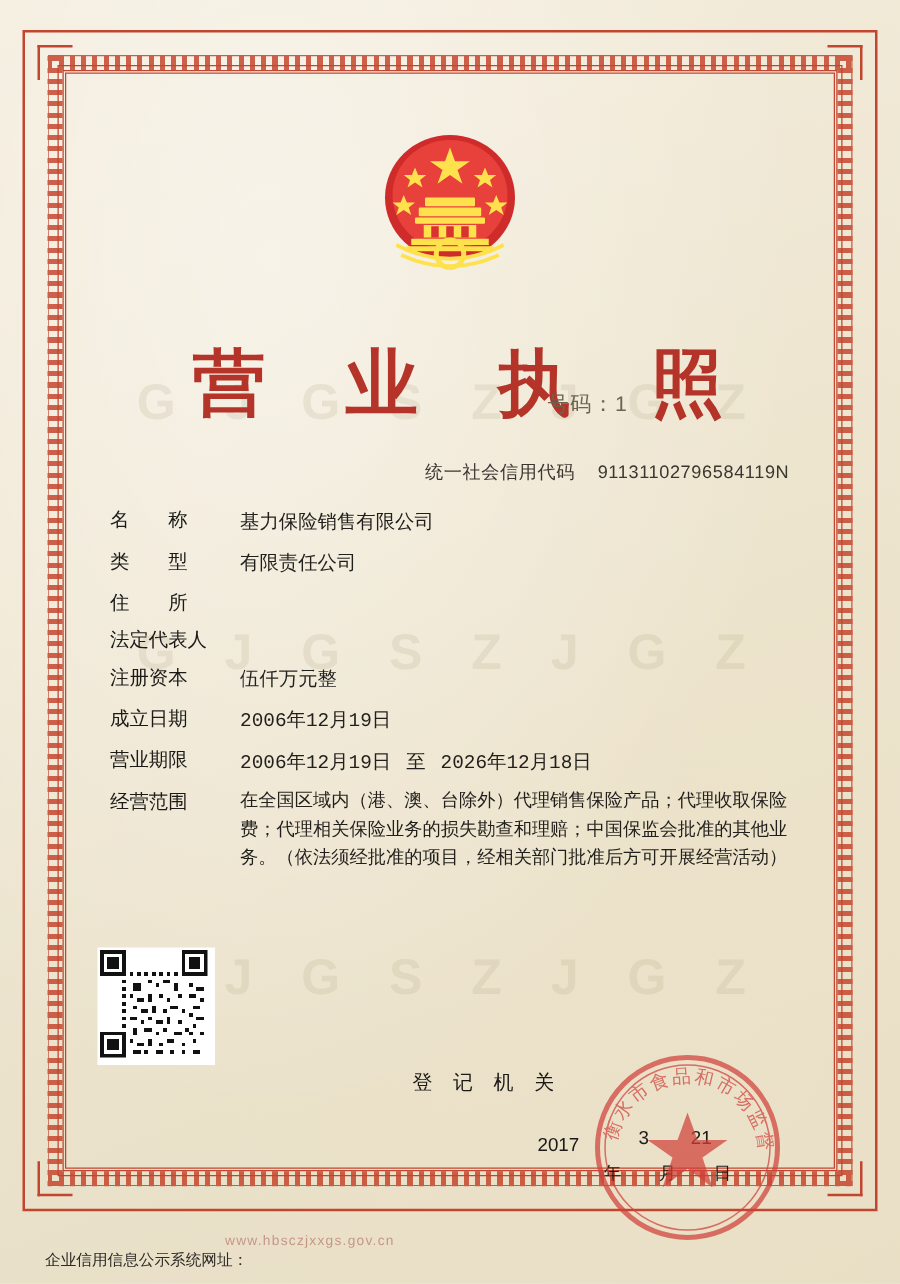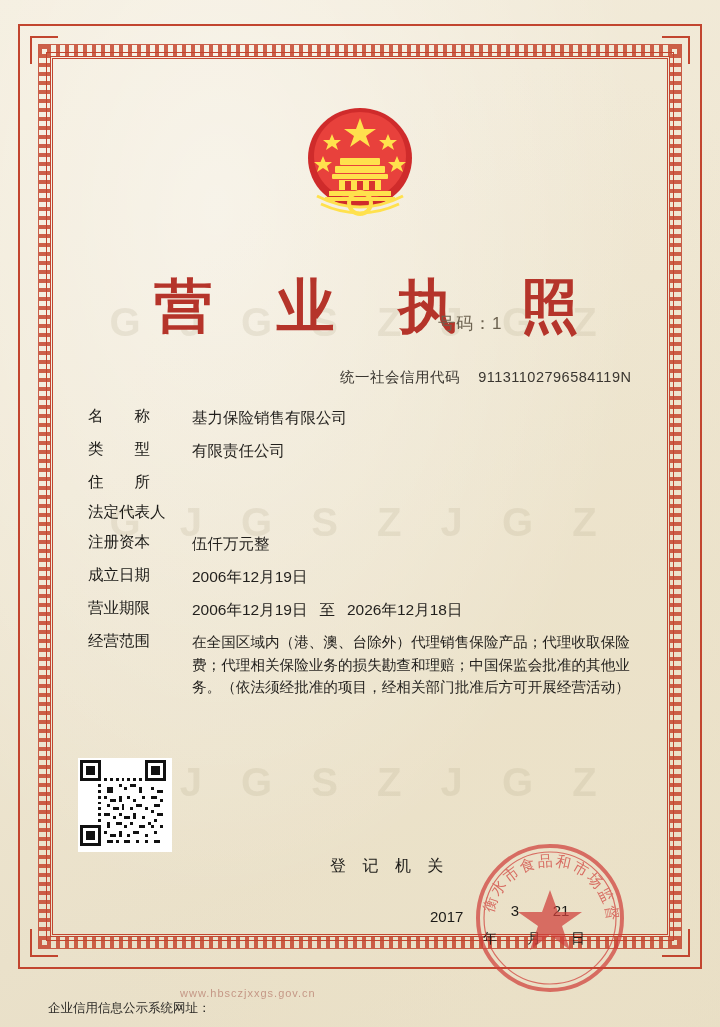--- a/index.html
+++ b/index.html
@@ -114,20 +114,21 @@
   .row .label{
     width:104px;
     flex:0 0 104px;
     letter-spacing:0px;
     color:#1b1a17;
     font-weight:500;
   }
   .row .value{
     flex:1;
     line-height:1.55;
+    font-family:Liberation Mono, monospace;
   }
   .row .value.two{display:flex;gap:0;}
   .row .value .seg{white-space:nowrap;}
   .row .value .mid{padding:0 12px;}
   .scope{line-height:1.66;font-size:14.6px;}
 
   
   .qr{
     position:absolute;left:78px;top:758px;
     width:90px;height:90px;
@@ -158,21 +159,21 @@
   .seal{
     position:absolute;left:470px;top:838px;
     width:160px;height:160px;
     pointer-events:none;
   }
 
   
   .footer{
     position:absolute;left:0;right:0;bottom:10px;
     display:flex;justify-content:space-between;
-    padding:0 48px;
+    padding:0 36px;
     font-size:12.5px;color:#2c2a26;
   }
   .footer-url{
     position:absolute;left:180px;bottom:28px;
     font-size:11px;color:rgba(150,60,50,.45);
     letter-spacing:1px;
   }
 </style>
 </head>
 <body>

